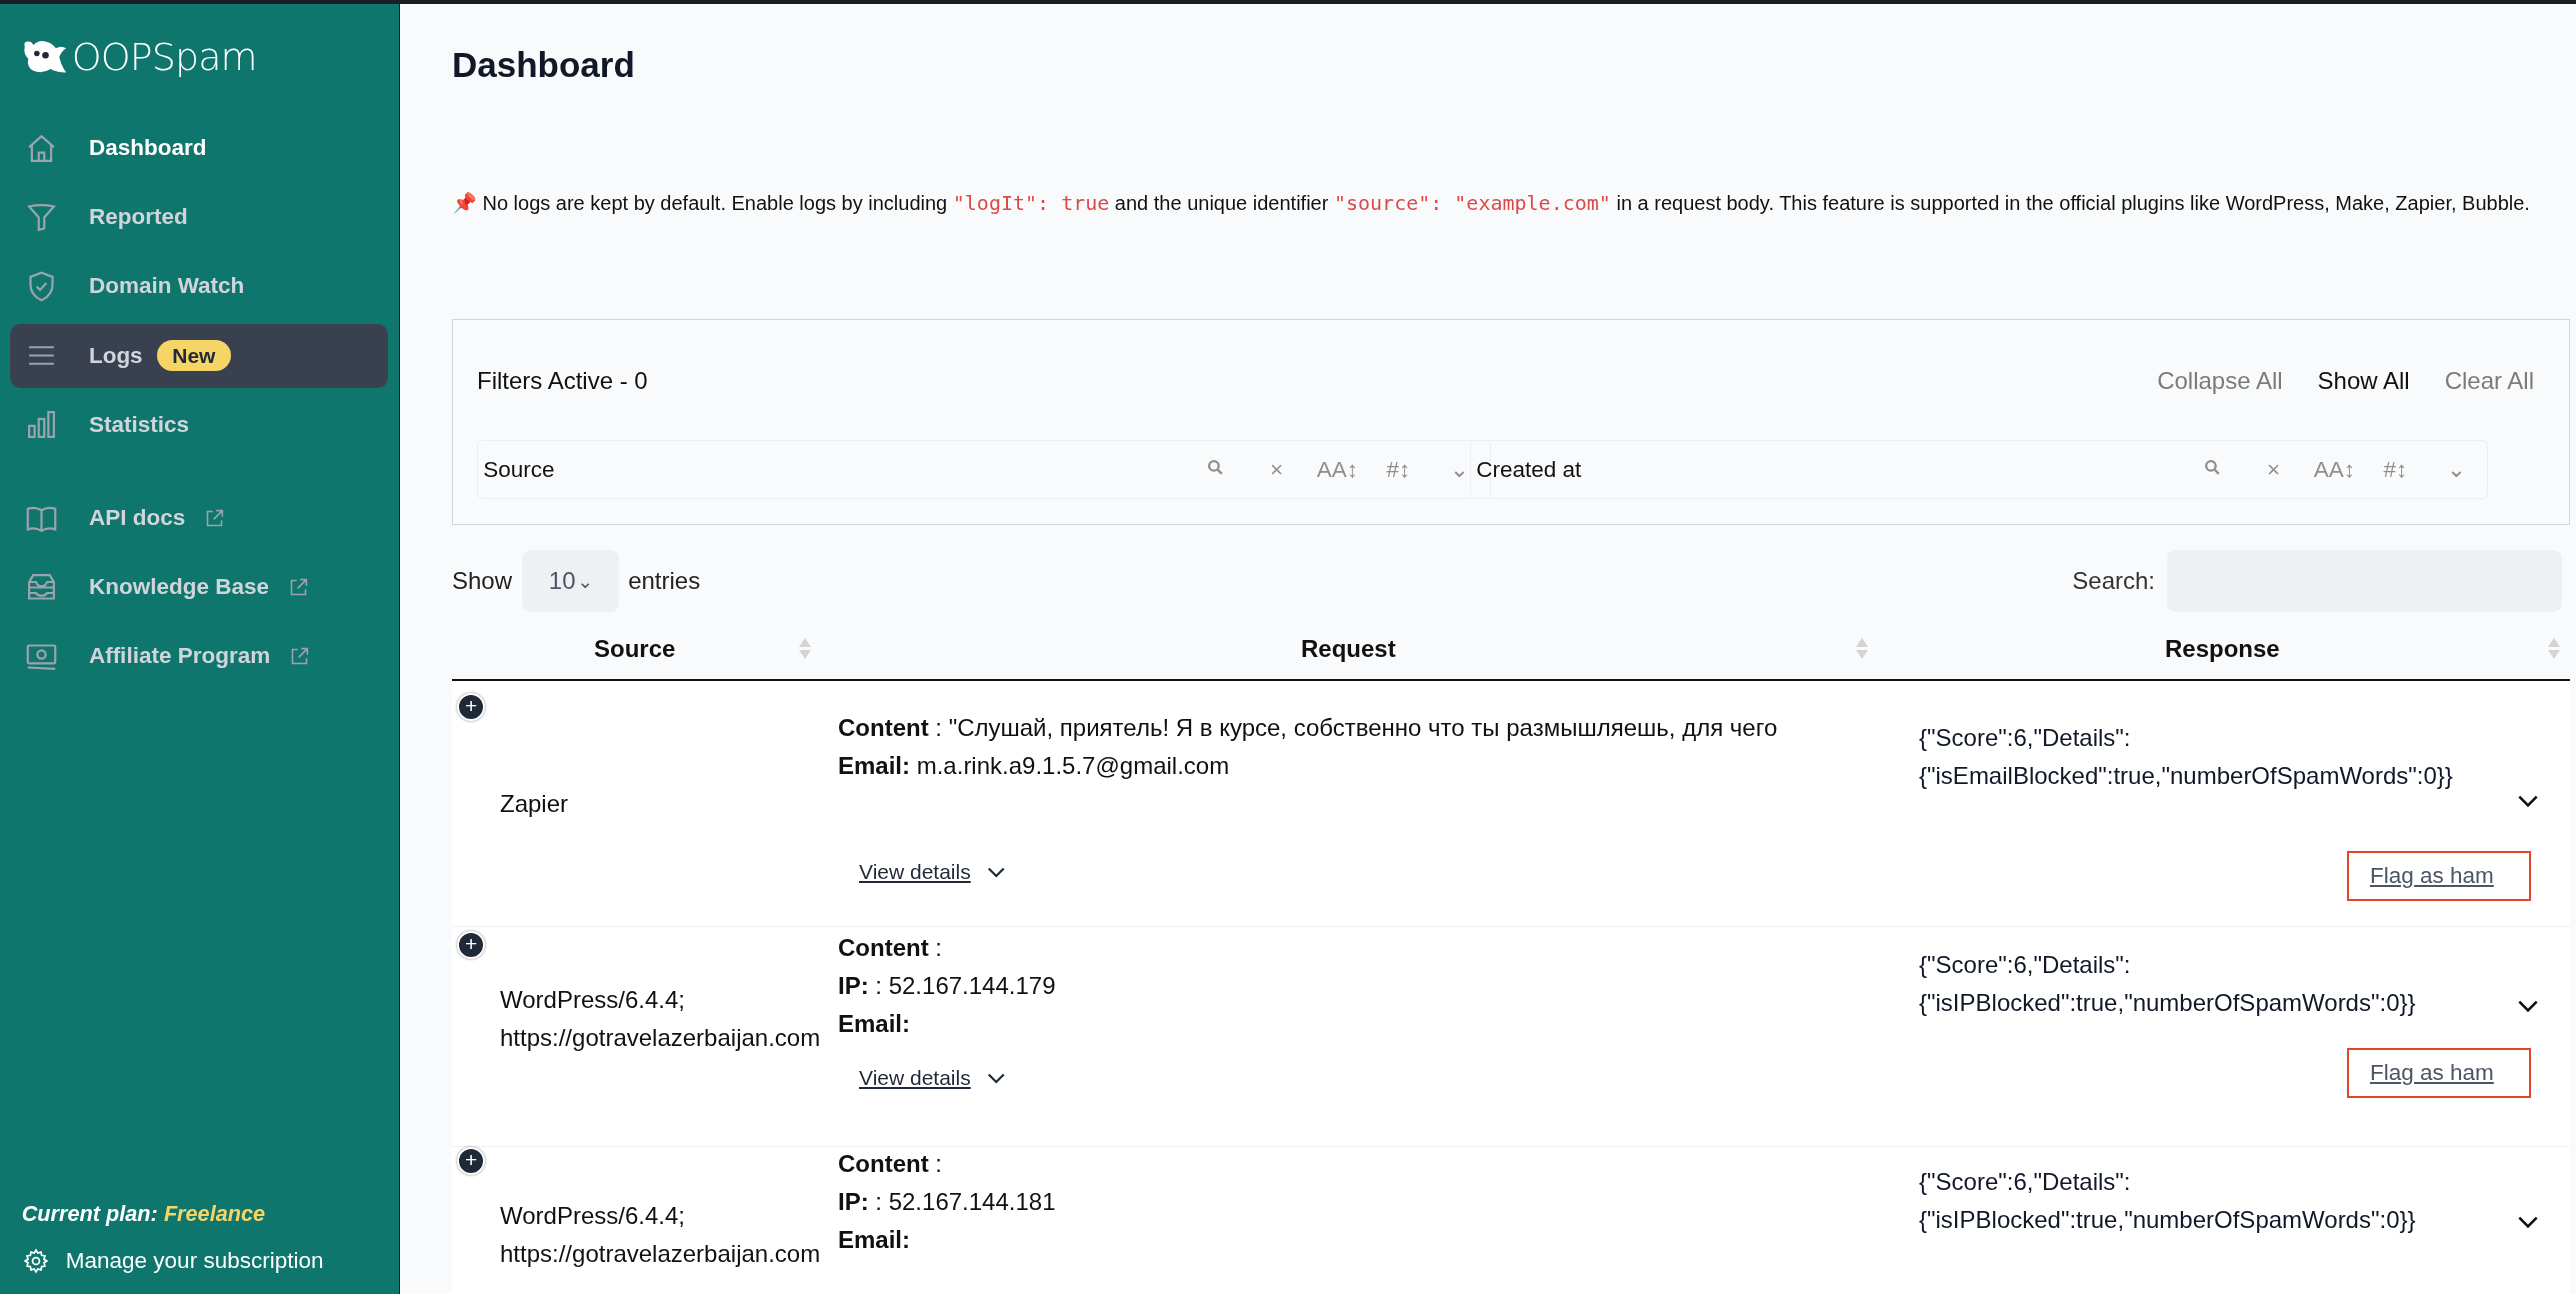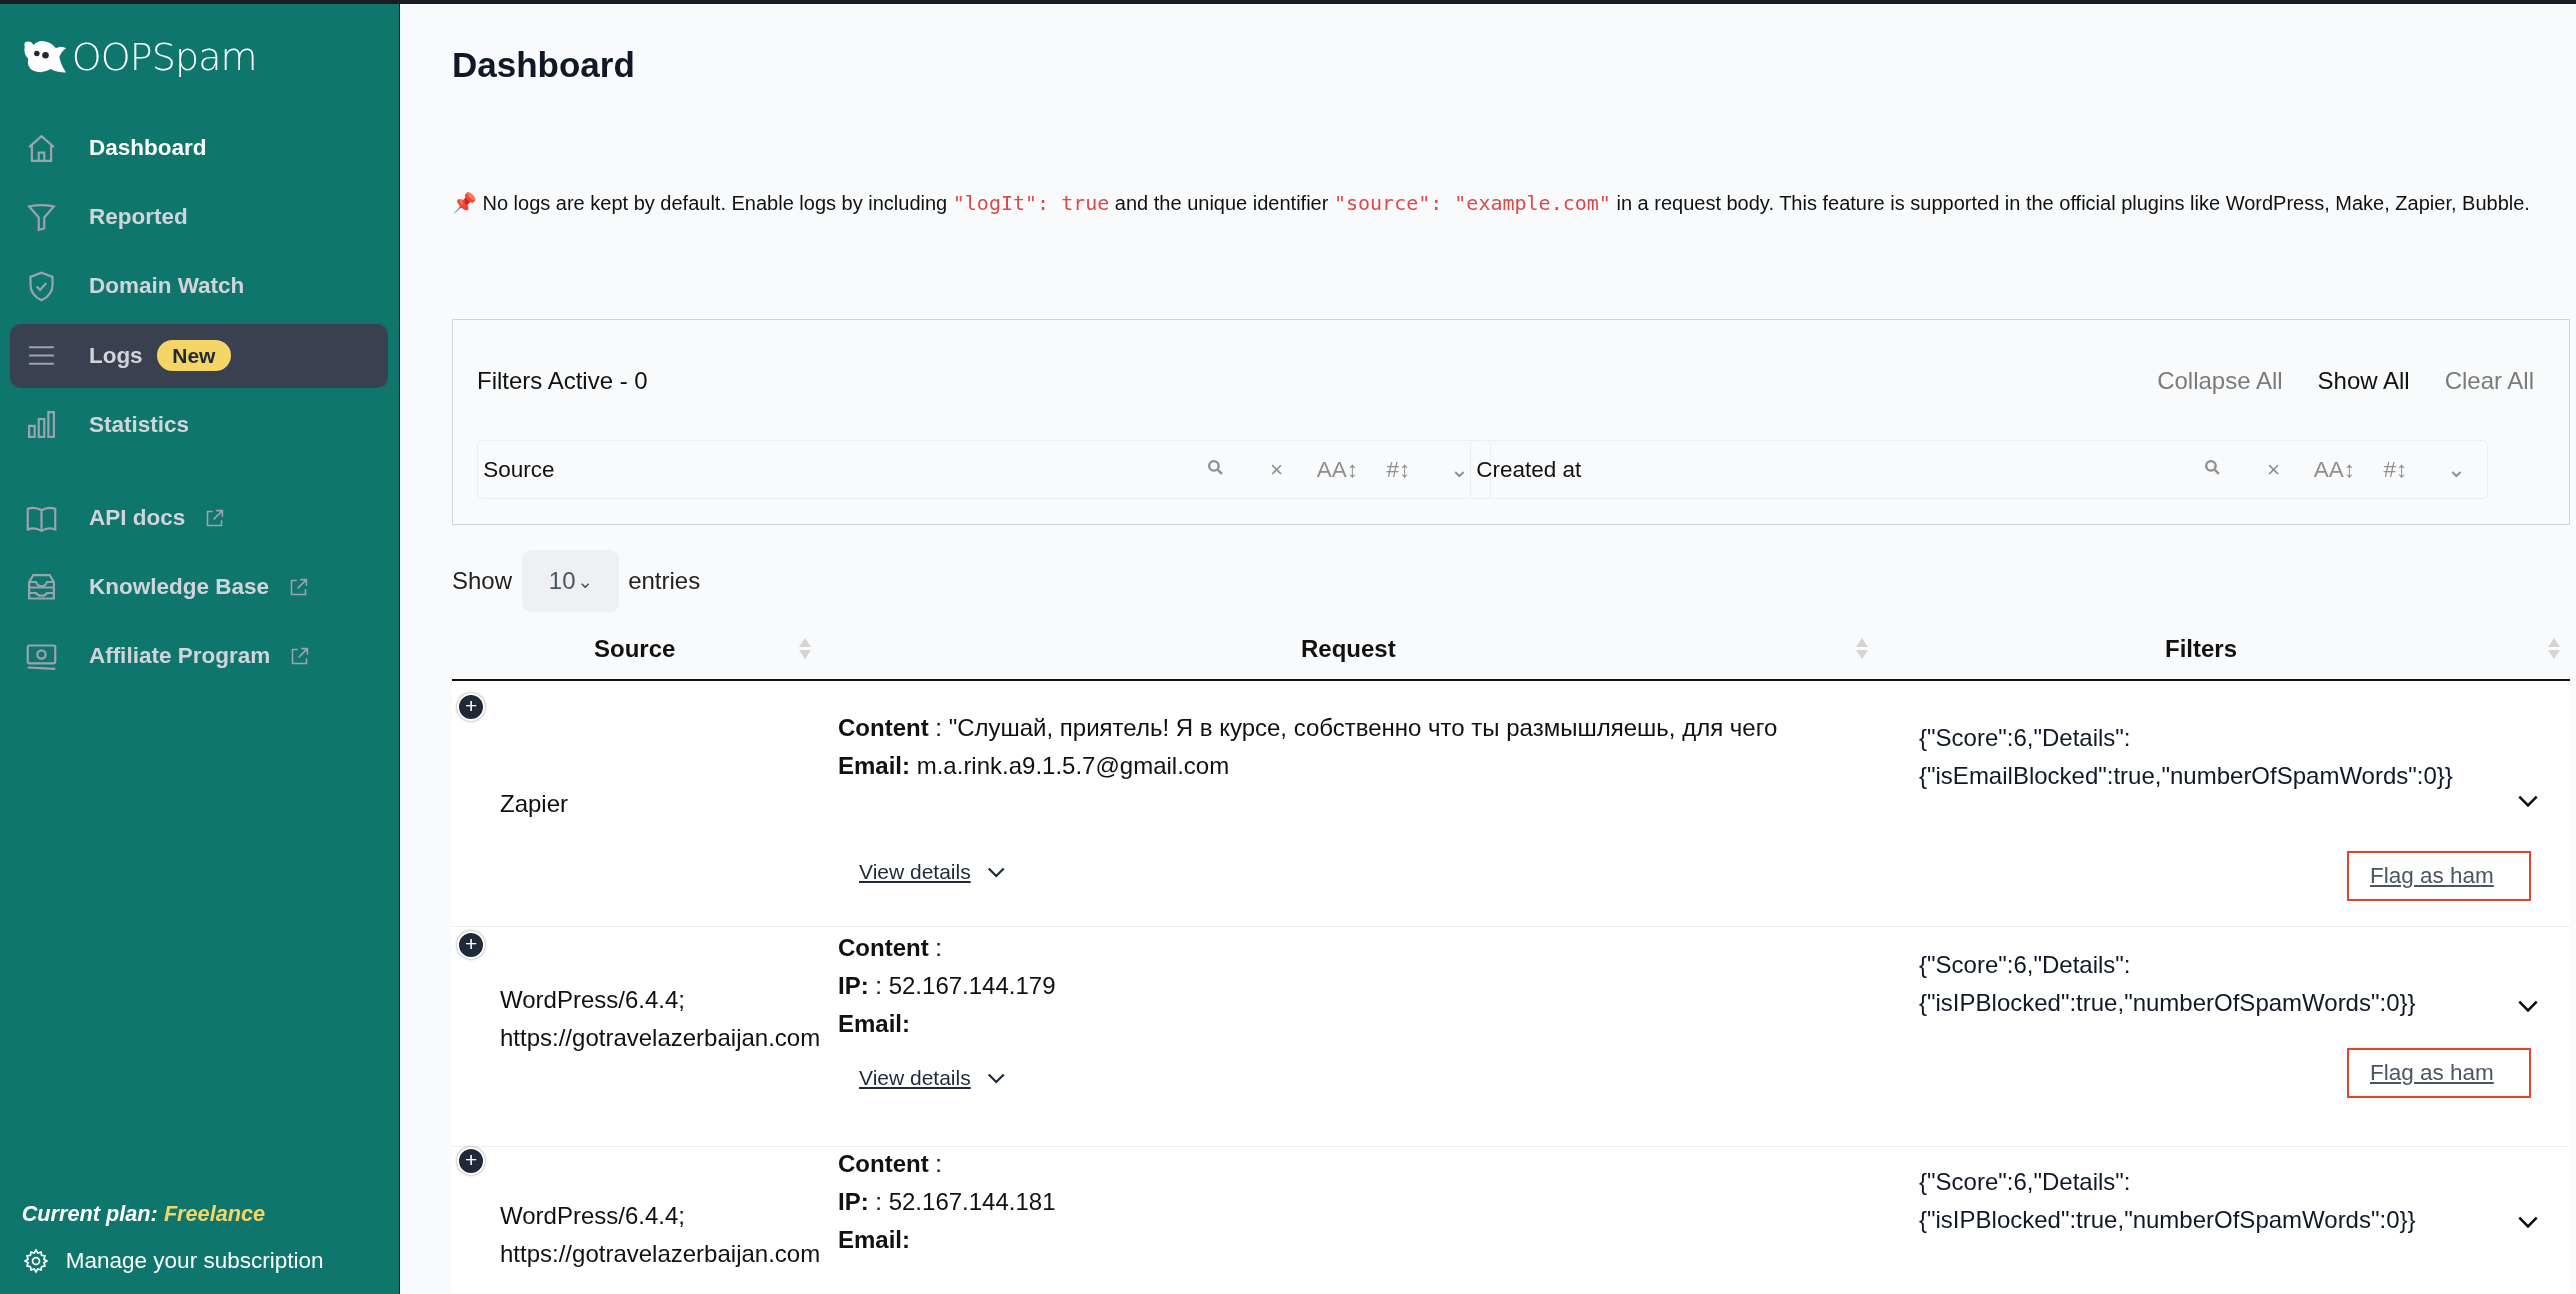--- a/index.html
+++ b/index.html
@@ -264,28 +264,32 @@
 
   <div class="show-entries">
     <span>Show</span>
     <div class="entries-select">
       <span>10</span>
       <span style="font-size:19px;margin-left:1.7px;">⌄</span>
     </div>
     <span>entries</span>
   </div>
 
+  <div class="search-wrap">
+    <span>Search:</span>
+    <input class="search-input" type="text" value="" style="">
+  </div>
 
   <div class="table">
     <div class="thead">
       <span class="th" style="left:142px">Source</span>
       <span class="sort" style="left:347px"></span>
       <span class="th" style="left:849px">Request</span>
       <span class="sort" style="left:1404px"></span>
-      <span class="th" style="left:1713px">Filters</span>
+      <span class="th" style="left:1713px">Response</span>
       <span class="sort" style="left:2096px"></span>
     </div>
 
     <div class="row" style="height:246px">
       <span class="expander" style="top:12px">+</span>
       <div class="src" style="top:104px">Zapier</div>
       <div class="req" style="top:28px">
         <div><b>Content</b><span> : "Слушай, приятель! Я в курсе, собственно что ты размышляешь, для чего</span></div>
         <div><b>Email:</b><span> m.a.rink.a9.1.5.7@gmail.com</span></div>
       </div>

